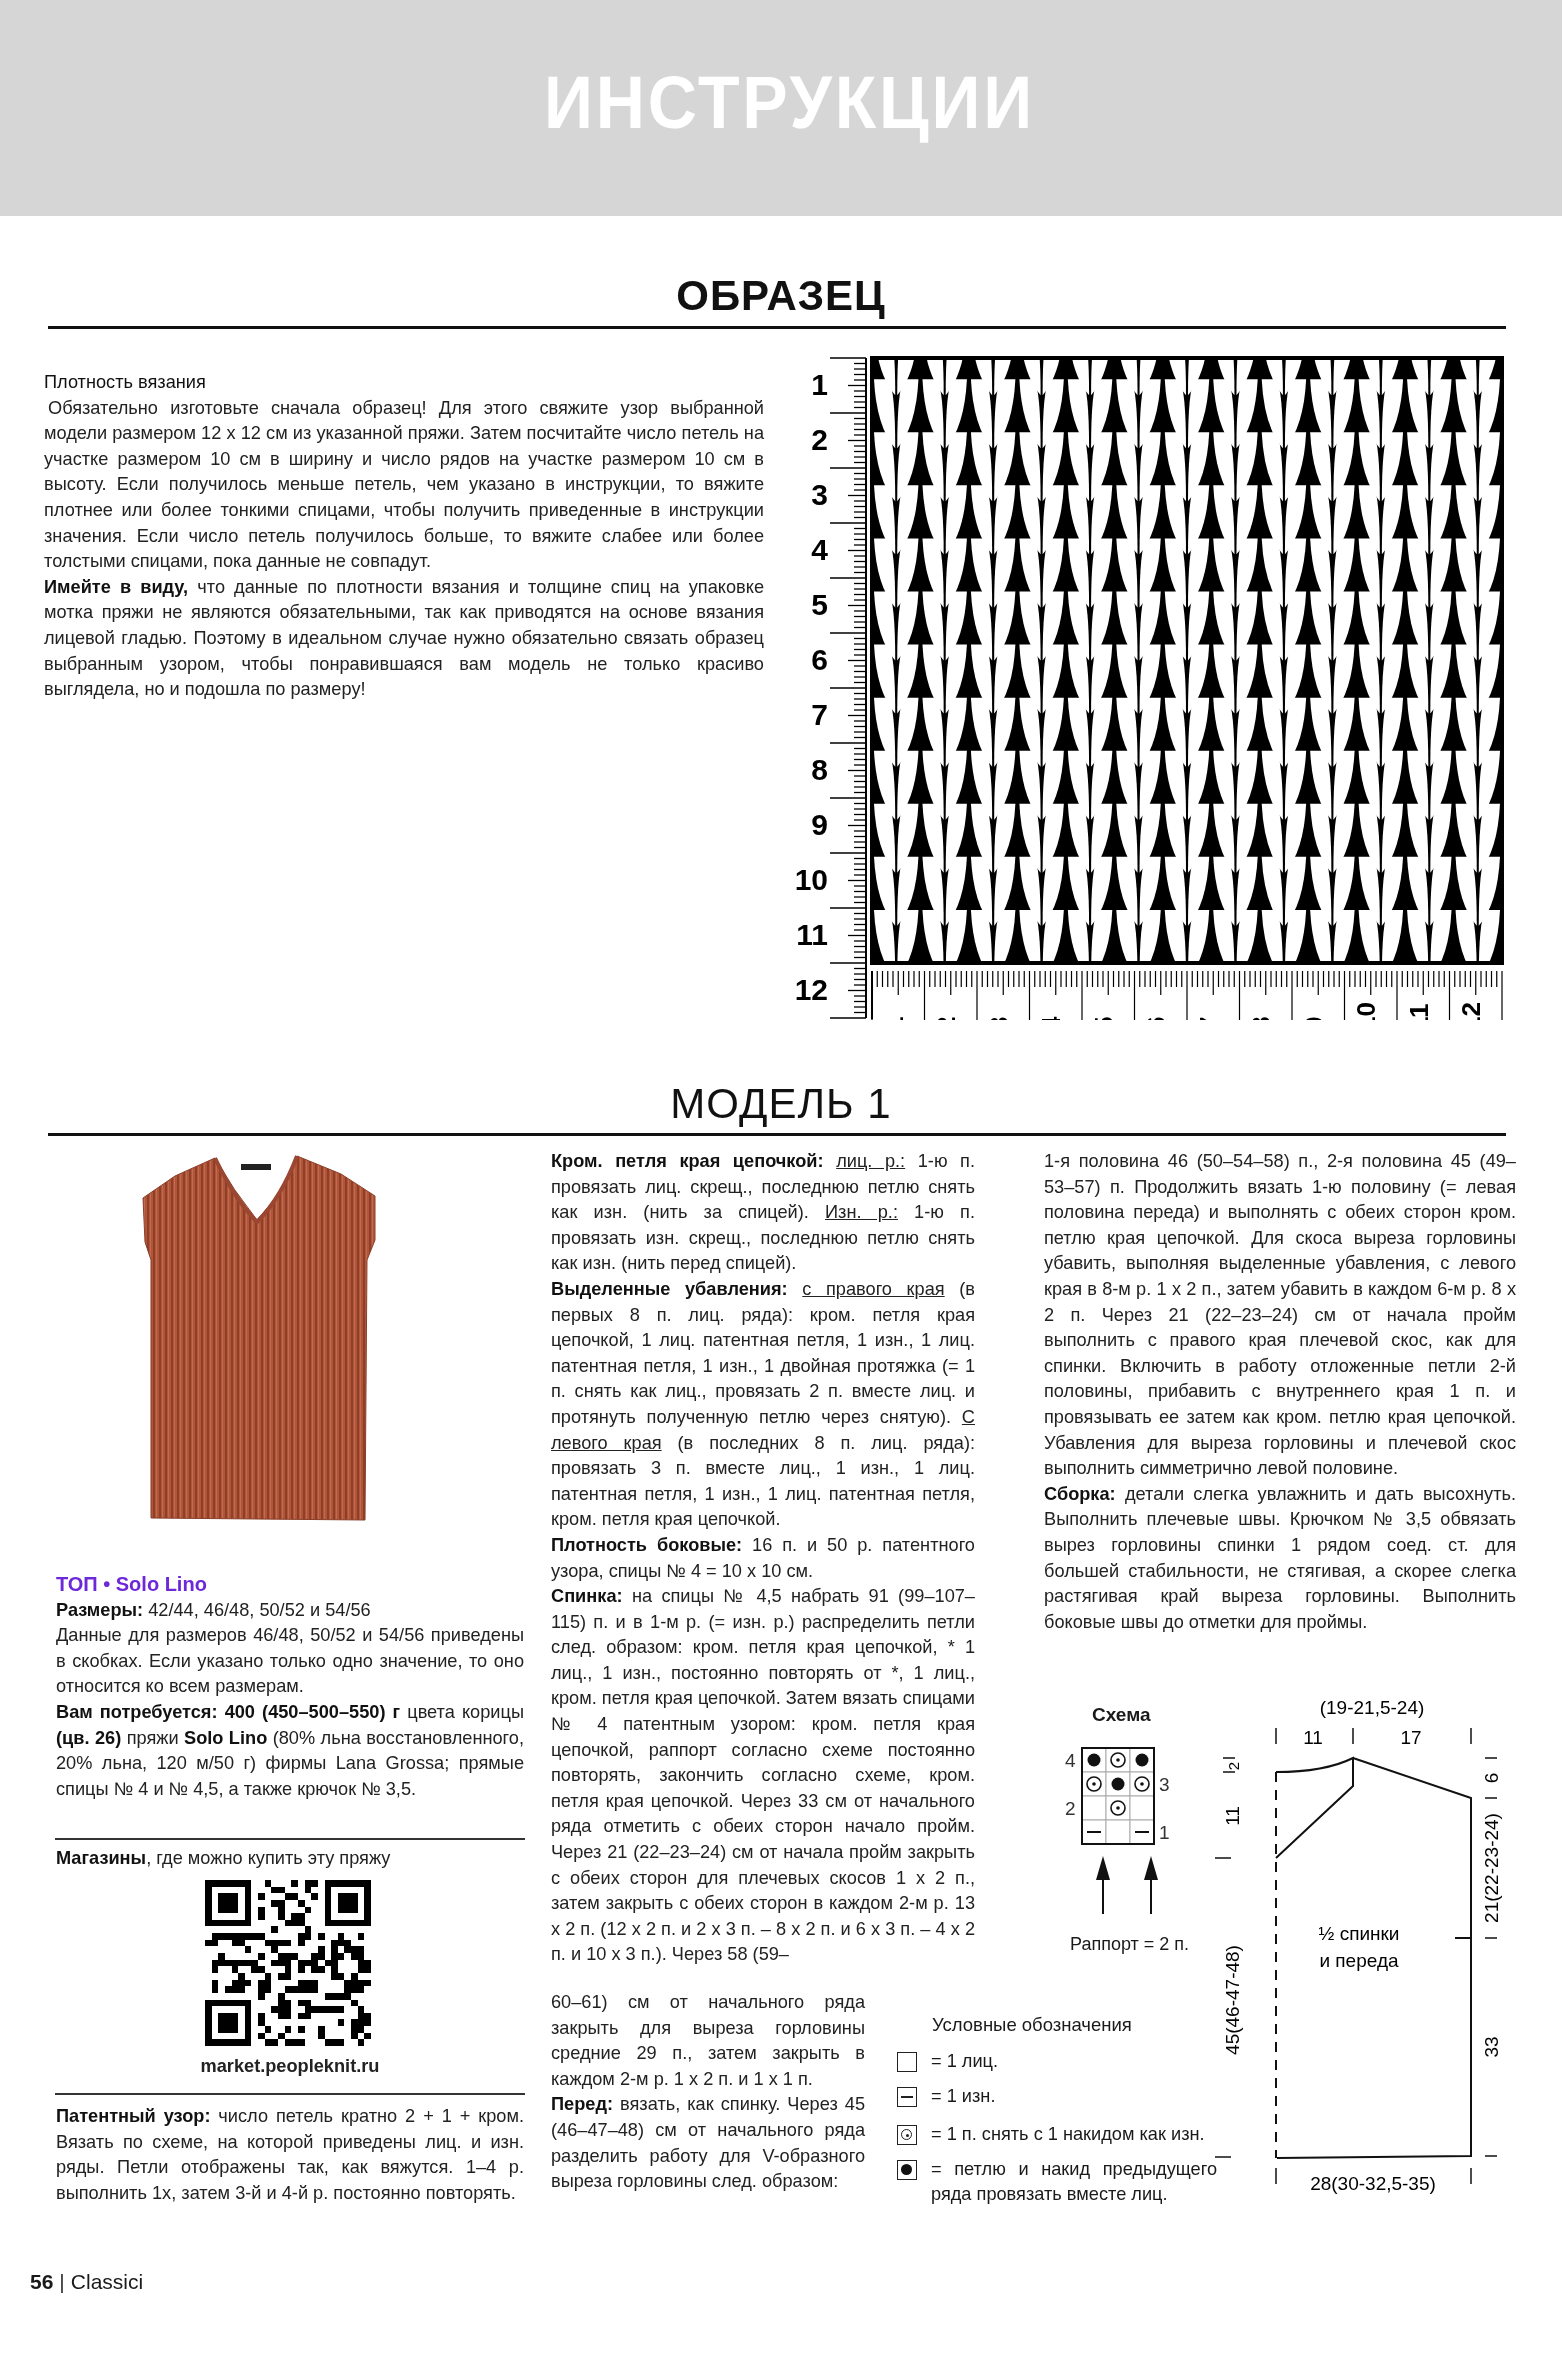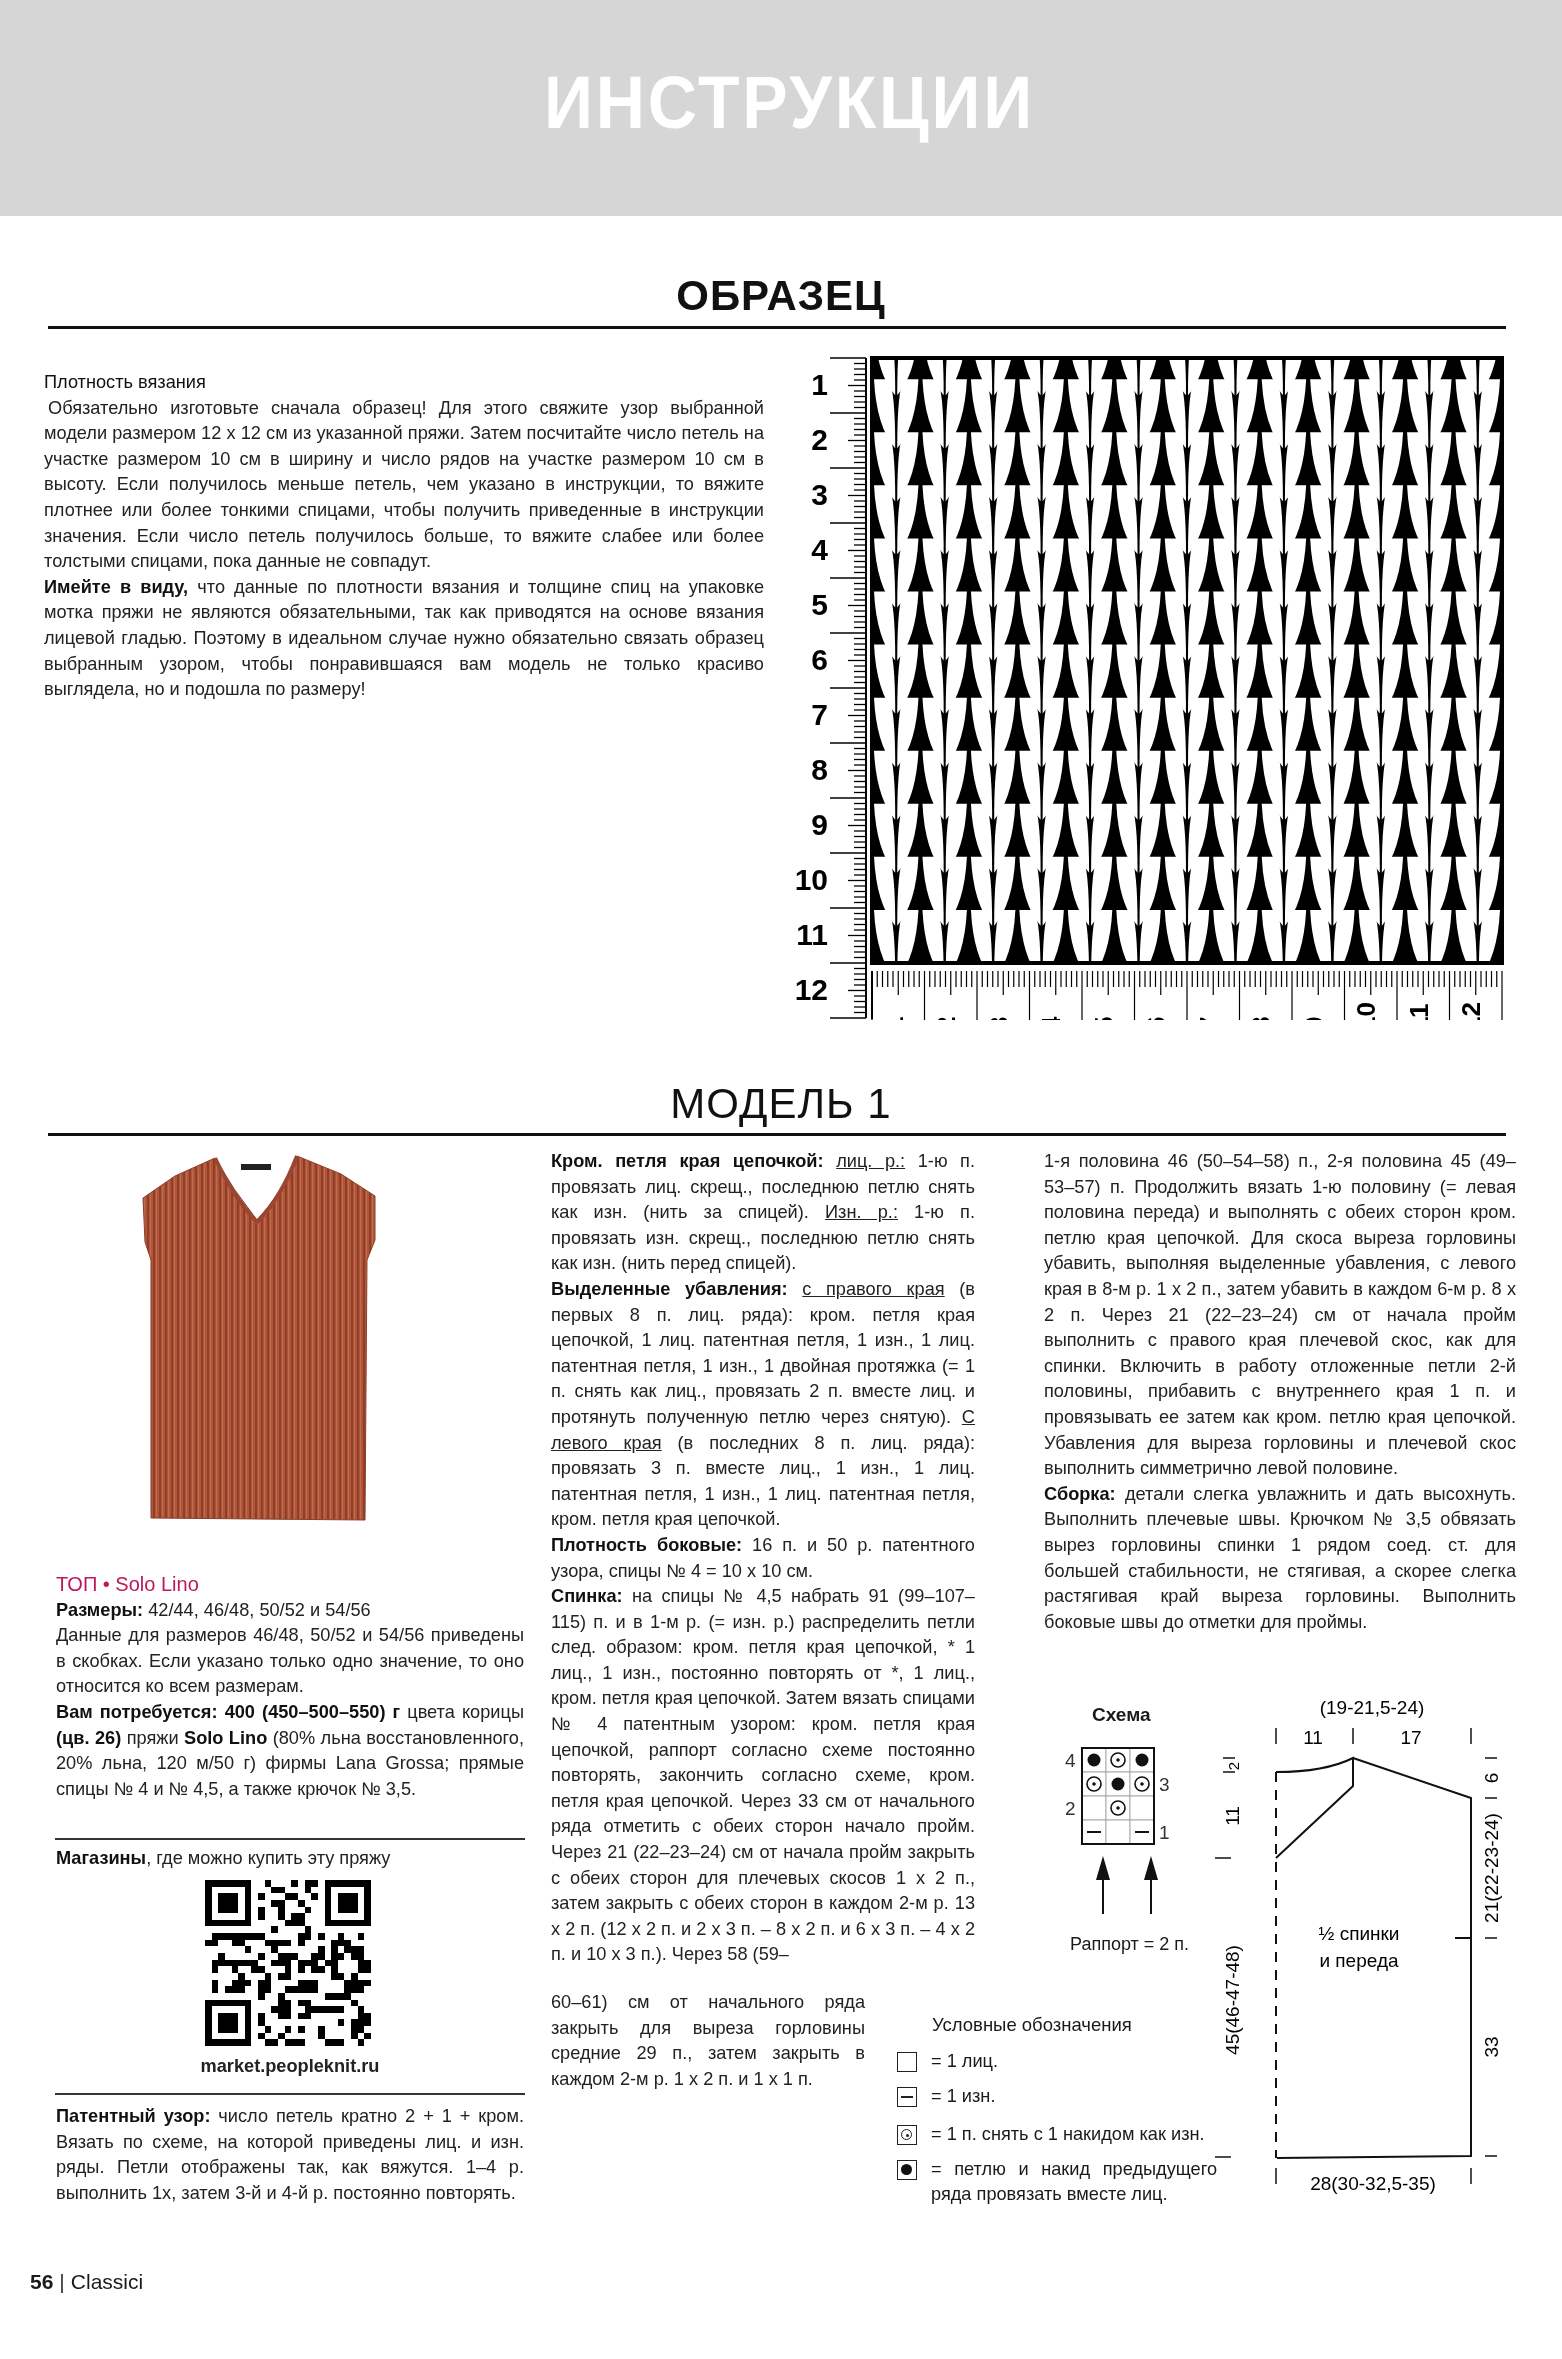--- a/index.html
+++ b/index.html
@@ -667,21 +667,21 @@
       <rect x="0" width="2" height="6" fill="#8e3f28"></rect>
       <rect x="3" y="0" width="1" height="6" fill="#c46a4c"></rect>
     </pattern>
   </defs>
   <path d="M80,8 L40,26 L8,48 L10,92 L16,110 L16,368 L230,370 L232,110 L240,90 L240,46 L206,24 L162,6 Q150,40 122,70 Q98,40 80,8 Z" fill="url(#rib)" stroke="#8a3e29" stroke-width="1"></path>
   <path d="M80,8 Q100,50 122,72 Q146,48 162,6" fill="none" stroke="#9a4630" stroke-width="4"></path>
   <rect x="106" y="14" width="30" height="6" fill="#222"></rect>
 </svg>
 
 <div class="text" style="left:56px; top:1572px; width:468px;">
-  <p style="font-weight:normal; font-size:20px; color:#be185d;">ТОП • Solo Lino</p>
+  <p style="font-weight:bold; font-size:20px; color:#6d28d9;">ТОП • Solo Lino</p>
   <p><b>Размеры:</b><span> 42/44, 46/48, 50/52 и 54/56</span></p>
   <p>Данные для размеров 46/48, 50/52 и 54/56 приведены в скобках. Если указано только одно значение, то оно относится ко всем размерам.</p>
   <p><b>Вам потребуется: 400 (450–500–550) г</b><span> цвета корицы </span><b>(цв. 26)</b><span> пряжи </span><b>Solo Lino</b><span> (80% льна восстановленного, 20% льна, 120 м/50 г) фирмы Lana Grossa; прямые спицы № 4 и № 4,5, а также крючок № 3,5.</span></p>
 </div>
 
 <div class="thin-rule" style="top:1838px;"></div>
 <div class="text" style="left:56px; top:1846px; width:468px;">
   <p><b>Магазины</b><span>, где можно купить эту пряжу</span></p>
 </div>
 <svg class="qr" id="qr" viewBox="0 0 25 25" shape-rendering="crispEdges">
@@ -888,20 +888,21 @@
 </div>
 
 <div class="text" style="left:551px; top:1149px; width:424px;">
   <p><b>Кром. петля края цепочкой:</b> <u>лиц. р.:</u><span> 1-ю п. провязать лиц. скрещ., последнюю петлю снять как изн. (нить за спицей). </span><u>Изн. р.:</u><span> 1-ю п. провязать изн. скрещ., последнюю петлю снять как изн. (нить перед спицей).</span></p>
   <p><b>Выделенные убавления:</b> <u>с правого края</u><span> (в первых 8 п. лиц. ряда): кром. петля края цепочкой, 1 лиц. патентная петля, 1 изн., 1 лиц. патентная петля, 1 изн., 1 двойная протяжка (= 1 п. снять как лиц., провязать 2 п. вместе лиц. и протянуть полученную петлю через снятую). </span><u>С левого края</u><span> (в последних 8 п. лиц. ряда): провязать 3 п. вместе лиц., 1 изн., 1 лиц. патентная петля, 1 изн., 1 лиц. патентная петля, кром. петля края цепочкой.</span></p>
   <p><b>Плотность боковые:</b><span> 16 п. и 50 р. патентного узора, спицы № 4 = 10 х 10 см.</span></p>
   <p><b>Спинка:</b><span> на спицы № 4,5 набрать 91 (99–107–115) п. и в 1-м р. (= изн. р.) распределить петли след. образом: кром. петля края цепочкой, * 1 лиц., 1 изн., постоянно повторять от *, 1 лиц., кром. петля края цепочкой. Затем вязать спицами № 4 патентным узором: кром. петля края цепочкой, раппорт согласно схеме постоянно повторять, закончить согласно схеме, кром. петля края цепочкой. Через 33 см от начального ряда отметить с обеих сторон начало пройм. Через 21 (22–23–24) см от начала пройм закрыть с обеих сторон для плечевых скосов 1 х 2 п., затем закрыть с обеих сторон в каждом 2-м р. 13 х 2 п. (12 х 2 п. и 2 х 3 п. – 8 х 2 п. и 6 х 3 п. – 4 х 2 п. и 10 х 3 п.). Через 58 (59–</span></p>
 </div>
 <div class="text" style="left:551px; top:1990px; width:314px;">
   <p>60–61) см от начального ряда закрыть для выреза горловины средние 29 п., затем закрыть в каждом 2-м р. 1 х 2 п. и 1 х 1 п.</p>
+  <p><b>Перед:</b><span> вязать, как спинку. Через 45 (46–47–48) см от начального ряда разделить работу для V-образного выреза горловины след. образом:</span></p>
 </div>
 
 <div class="text" style="left:1044px; top:1149px; width:472px;">
   <p>1-я половина 46 (50–54–58) п., 2-я половина 45 (49–53–57) п. Продолжить вязать 1-ю половину (= левая половина переда) и выполнять с обеих сторон кром. петлю края цепочкой. Для скоса выреза горловины убавить, выполняя выделенные убавления, с левого края в 8-м р. 1 х 2 п., затем убавить в каждом 6-м р. 8 х 2 п. Через 21 (22–23–24) см от начала пройм выполнить с правого края плечевой скос, как для спинки. Включить в работу отложенные петли 2-й половины, прибавить с внутреннего края 1 п. и провязывать ее затем как кром. петлю края цепочкой. Убавления для выреза горловины и плечевой скос выполнить симметрично левой половине.</p>
   <p><b>Сборка:</b><span> детали слегка увлажнить и дать высохнуть. Выполнить плечевые швы. Крючком № 3,5 обвязать вырез горловины спинки 1 рядом соед. ст. для большей стабильности, не стягивая, а скорее слегка растягивая край выреза горловины. Выполнить боковые швы до отметки для проймы.</span></p>
 </div>
 
 <div class="schema-title">Схема</div>
 <svg style="position:absolute; left:1060px; top:1740px; width:130px; height:200px;" id="stitch-chart" viewBox="0 0 130 200">
     <rect x="22" y="8" width="24" height="24" fill="#fff" stroke="#aaa" stroke-width="1"></rect>

